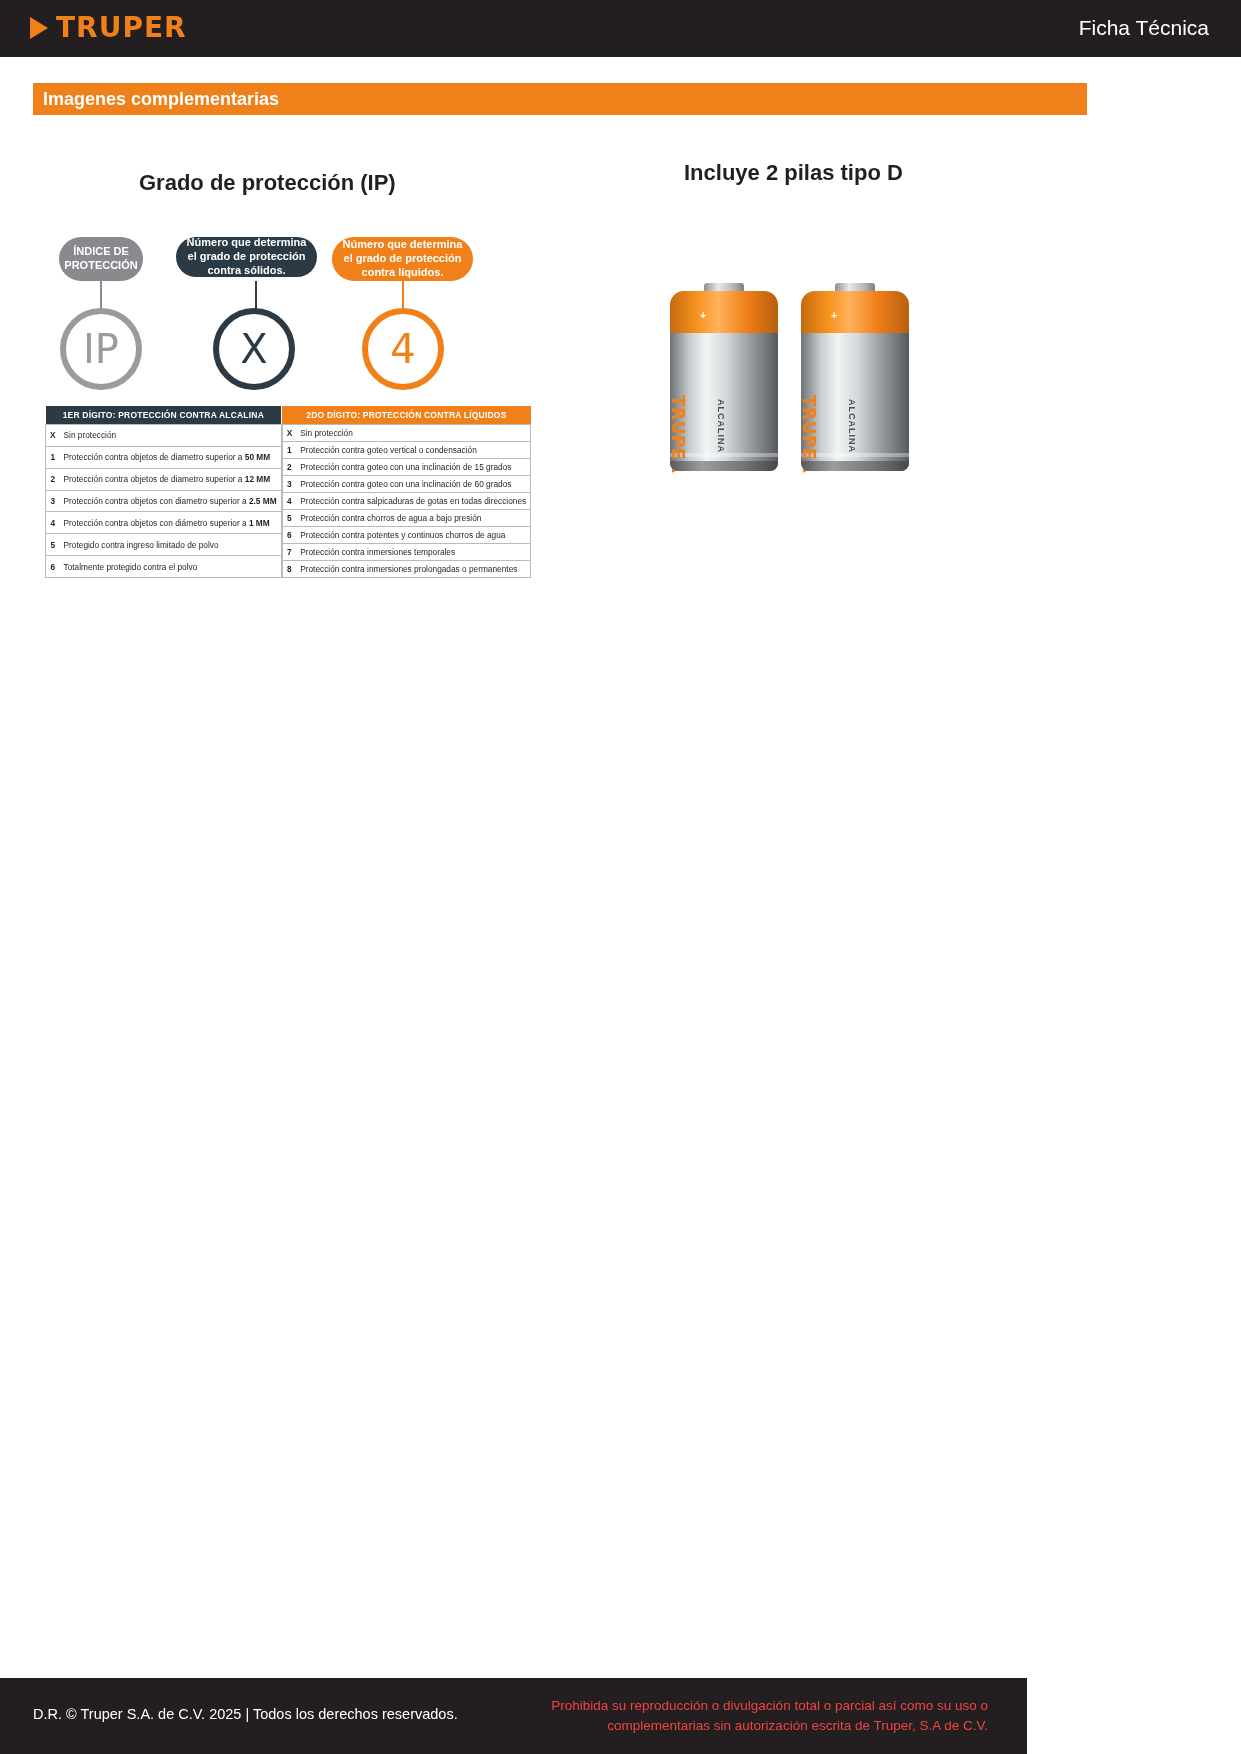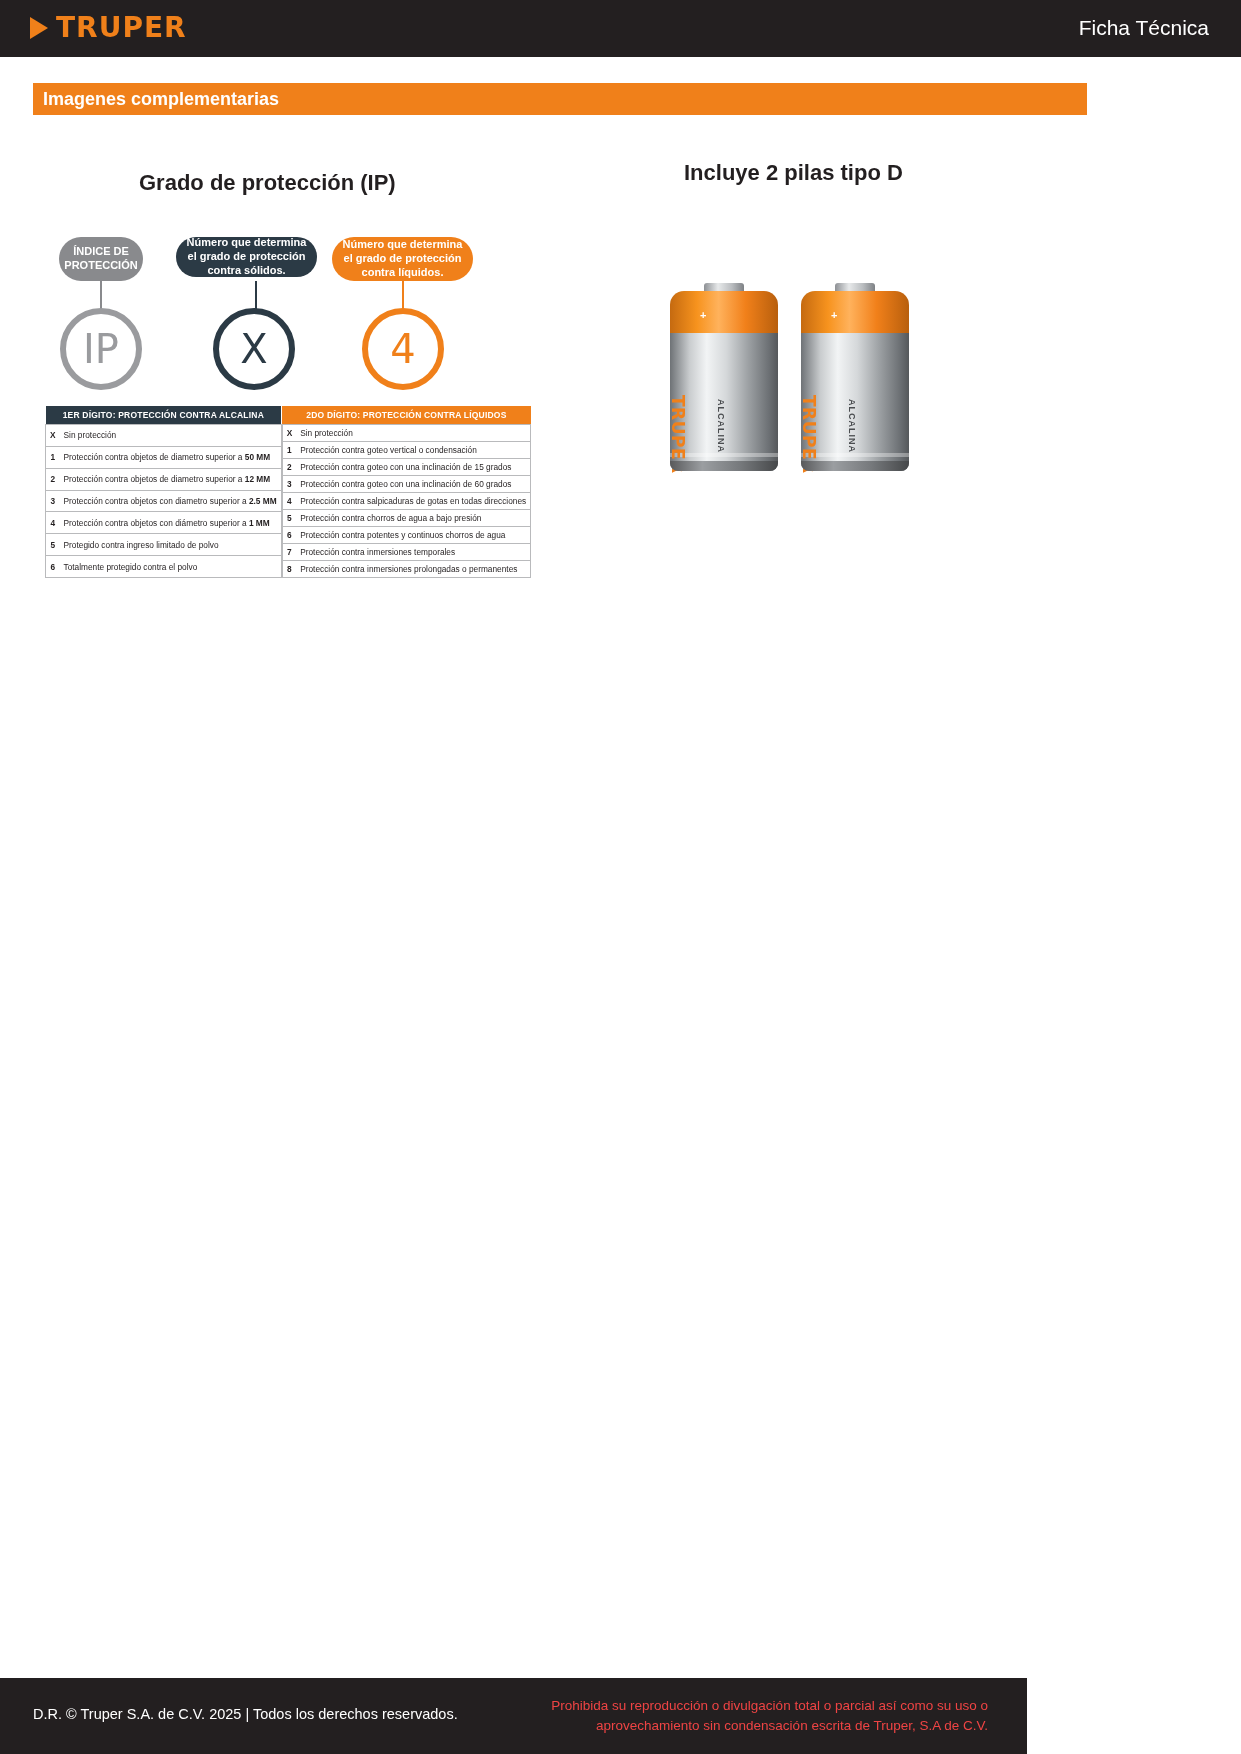--- a/index.html
+++ b/index.html
@@ -445,15 +445,15 @@
       <div class="batt-sub">ALCALINA</div>
       <div class="batt-base"></div>
     </div>
   </div>
 </div>
 
 <div class="footer">
   <div class="footer-left">D.R. © Truper S.A. de C.V. 2025 | Todos los derechos reservados.</div>
   <div class="footer-right">
     <div>Prohibida su reproducción o divulgación total o parcial así como su uso o</div>
-    <div>aprovechamiento sin condensación escrita de Truper, S.A de C.V.</div>
+    <div>complementarias sin autorización escrita de Truper, S.A de C.V.</div>
   </div>
 </div>
 
 </body></html>

